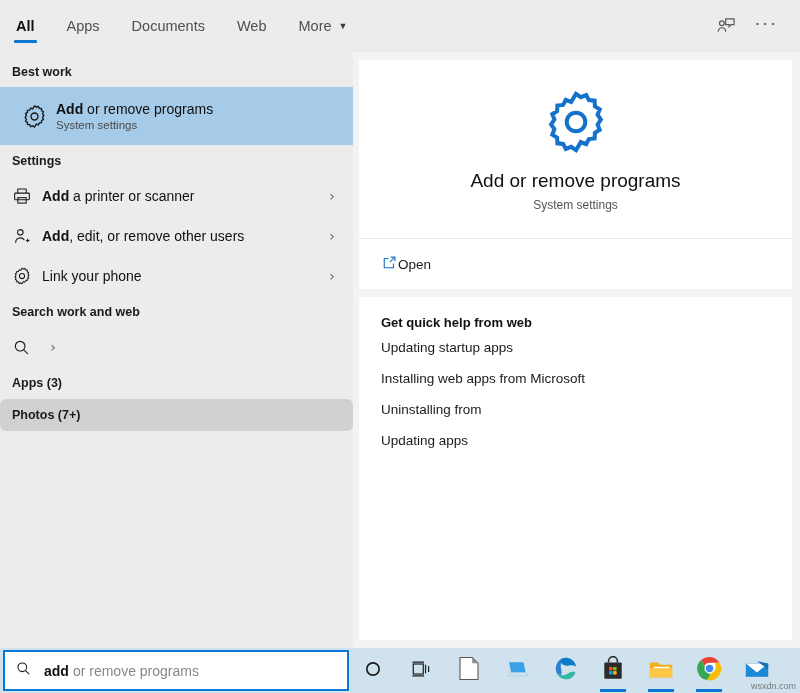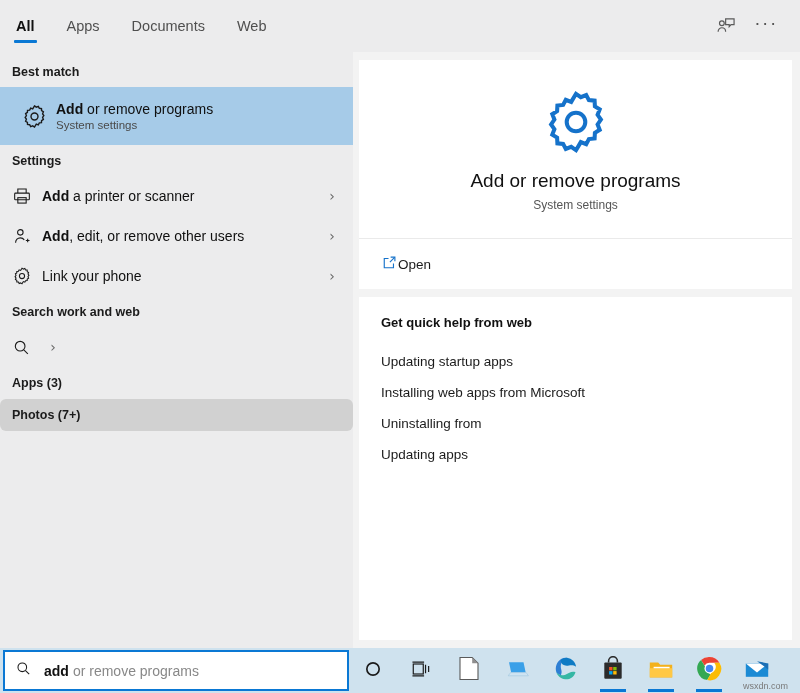--- a/index.html
+++ b/index.html
@@ -178,21 +178,21 @@
   .card.help {
     margin-top: 8px;
     padding: 18px 0 22px 22px;
     flex: 1;
     min-height: 0;
   }
   .help-title {
     font-size: 13px;
     font-weight: bold;
     color: #111;
-    margin-bottom: 16px;
+    margin-bottom: 2px;
   }
   .help-link {
     font-size: 13.5px;
     color: #1b1b1b;
     padding: 8px 0;
     cursor: default;
   }
 
   
   .taskbar {
@@ -231,21 +231,21 @@
   }
   .tbtn.running::after {
     content: "";
     position: absolute;
     left: 11px; right: 11px; bottom: 1px;
     height: 3px;
     background: #0a78d4;
   }
   .watermark {
     position: absolute;
-    right: 12px; bottom: 2px;
+    right: 4px; bottom: 2px;
     font-size: 9px;
     color: #7a7a7a;
     font-family: "Liberation Sans", sans-serif;
   }
 </style>
 </head>
 <body>
 
 <div id="app">
 
@@ -257,41 +257,45 @@
           <span>All</span>
         </div>
         <div class="tab">
           <span>Apps</span>
         </div>
         <div class="tab">
           <span>Documents</span>
         </div>
         <div class="tab">
           <span>Web</span>
+        </div>
+        <div class="tab">
+          <span>More</span>
+          <span class="caret">▼</span>
         </div>
       </div>
       <div class="tabbar-spacer"></div>
 
       <div class="tb-icon">
         <svg width="22" height="22" viewBox="0 0 24 24" fill="none" stroke="#5a5a5a" stroke-width="1.3">
           <circle cx="7.5" cy="9" r="2.6"></circle>
           <path d="M3.4 18.2c0-2.6 1.9-4.3 4.1-4.3s4.1 1.7 4.1 4.3"></path>
           <path d="M11.6 4.2h9.2v6.4h-3.3l-2 2.2v-2.2h-3.9z"></path>
         </svg>
       </div>
       <div class="tb-icon dots">
         <span>···</span>
       </div>
     </div>
 
     <div class="body">
 
       <div class="left">
 
-        <div class="section-head">Best match</div>
+        <div class="section-head">Best work</div>
 
         <div class="row best">
           <div class="ico">
             <svg width="27" height="27" viewBox="0 0 24 24" fill="none" stroke="#1b1b1b" stroke-width="1.25">
               <circle cx="12" cy="12" r="3.1"></circle>
               <path d="M12 2.6l1.6 1.1 1.8-.7.9 1.7 1.9.2.1 1.9 1.6 1-.7 1.8 1.1 1.6-1.1 1.6.7 1.8-1.6 1-.1 1.9-1.9.2-.9 1.7-1.8-.7L12 21.4l-1.6-1.1-1.8.7-.9-1.7-1.9-.2-.1-1.9-1.6-1 .7-1.8L3.7 12.8 4.8 11.2l-.7-1.8 1.6-1 .1-1.9 1.9-.2.9-1.7 1.8.7z"></path>
             </svg>
           </div>
           <div class="txt">
             <div class="t1">

